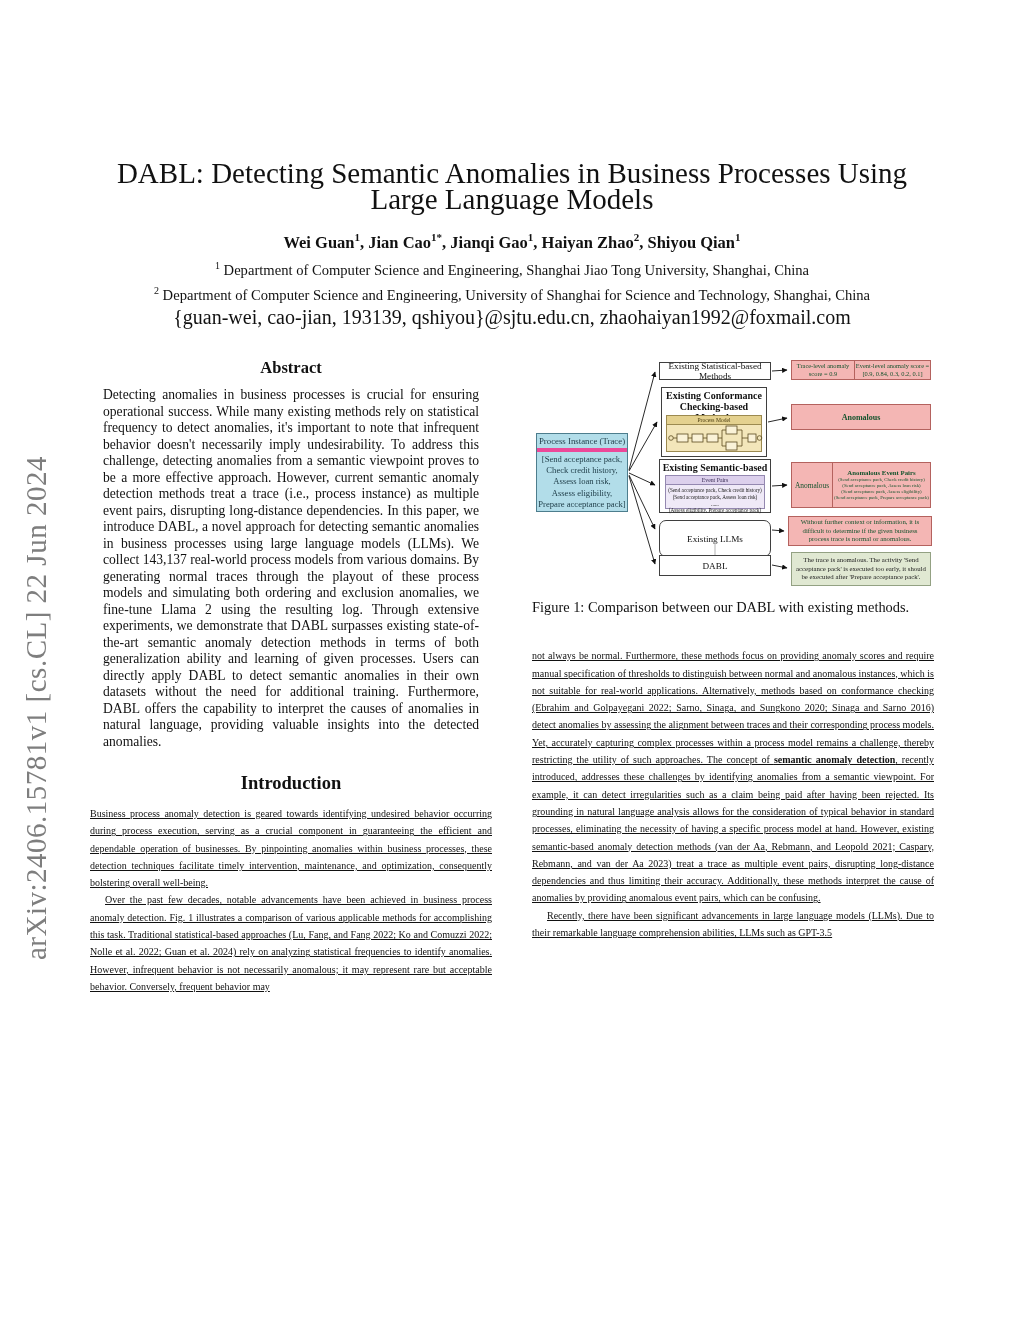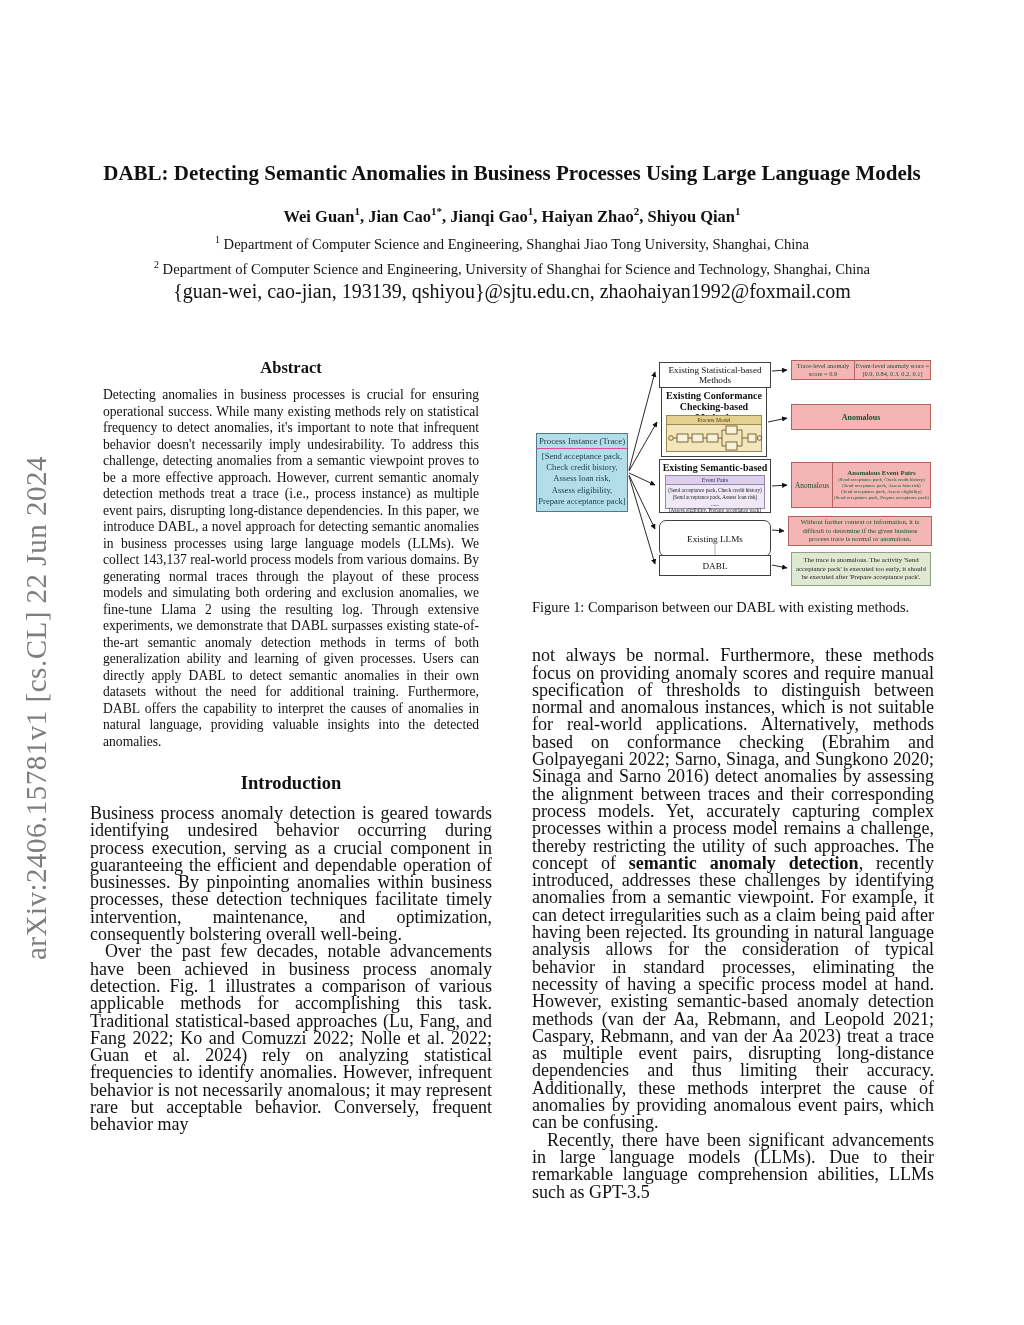--- a/index.html
+++ b/index.html
@@ -25,49 +25,49 @@
     transform: rotate(180deg);
     font-size: 29px;
     color: #7e7e7e;
     letter-spacing: 0.5px;
     font-family: "Liberation Serif", serif;
     white-space: nowrap;
   }
 
   
   header { position: absolute; top: 160px; left: 95px; width: 834px; text-align: center; }
-  .title { font-size: 21px; font-weight: bold; line-height: 26px; }
+  .title { font-size: 29px; font-weight: normal; line-height: 26px; }
   .authors { margin-top: 19px; font-size: 16.5px; font-weight: bold; }
   .authors sup { font-size: 11px; font-weight: bold; }
   .affil-line { margin-top: 4px; font-size: 14.6px; line-height: 18px; }
   .affil-line sup { font-size: 10px; }
   .emails { margin-top: 2px; font-size: 20px; }
 
   
   .col { position: absolute; top: 358px; width: 402px; text-align: justify; }
   .col.left  { left: 90px;  height: 910px; }
   .col.right { left: 532px; }
 
   .abs-heading { text-align: center; font-size: 16.5px; font-weight: bold; margin-bottom: 9px; }
   .abstract-text { font-size: 13.6px; line-height: 16.5px; padding: 0 13px; }
   .sec-heading { text-align: center; font-size: 18.5px; font-weight: bold; margin-top: 23px; margin-bottom: 11px; }
-  .body-par { font-size: 18px; line-height: 17.3px; }
+  .body-par { font-size: 10px; line-height: 17.3px; text-decoration: underline; }
   .indent { text-indent: 15px; }
 
   .footnote { position: absolute; left: 0; top: 790px; width: 402px; font-size: 13.2px; }
   .footnote .rule { width: 150px; border-top: 1px solid #111; margin-bottom: 4px; }
   .footnote sup { font-size: 9px; }
 
   
   figure { display: block; }
   .diagram { position: relative; width: 402px; height: 232px; font-family: "Liberation Serif", serif; }
   .dbox { position: absolute; border: 1px solid #3f3f3f; background: #fff; text-align: center; }
 
   .trace-box { background: #b2dde9; border-color: #4d7d8d; color: #1d3b46; }
-  .trace-title { font-size: 8.8px; padding: 2px 1px; border-bottom: 1px solid #ec4899; }
+  .trace-title { font-size: 8.8px; padding: 2px 1px; border-bottom: 4px solid #ec4899; }
   .trace-body { font-size: 8.6px; line-height: 11.2px; padding-top: 2px; white-space: pre-line; }
 
   .m-title { font-size: 9.2px; }
   .m-title-bold { font-size: 10px; font-weight: bold; line-height: 11px; padding-top: 2px; }
   .vcenter { display: flex; align-items: center; justify-content: center; }
 
   .inner-model { position: absolute; left: 4px; right: 4px; bottom: 4px; top: 27px;
                  background: #f3e6ba; border: 1px solid #9c8a50; }
   .inner-model-hd { font-size: 5.6px; background: #e4d18f; border-bottom: 1px solid #9c8a50; line-height: 8px; color: #4a3c10; }
 
@@ -126,21 +126,21 @@
 
         <div class="dbox trace-box" style="left:4px; top:75px; width:92px; height:79px;">
           <div class="trace-title">Process Instance (Trace)</div>
           <div class="trace-body">[Send acceptance pack,
 Check credit history,
 Assess loan risk,
 Assess eligibility,
 Prepare acceptance pack]</div>
         </div>
 
-        <div class="dbox vcenter" style="left:127px; top:4px; width:112px; height:26px;">
+        <div class="dbox vcenter" style="left:127px; top:4px; width:112px; height:18px;">
           <span class="m-title">Existing Statistical-based Methods</span>
         </div>
 
         <div class="dbox" style="left:129px; top:29px; width:106px; height:70px;">
           <div class="m-title-bold">Existing Conformance Checking-based Methods</div>
           <div class="inner-model">
             <div class="inner-model-hd">Process Model</div>
             <svg width="96" height="26" viewBox="0 0 96 26">
               <g stroke="#5a4a20" stroke-width="0.8" fill="none">
                 <circle cx="4" cy="13" r="2.3"></circle>

